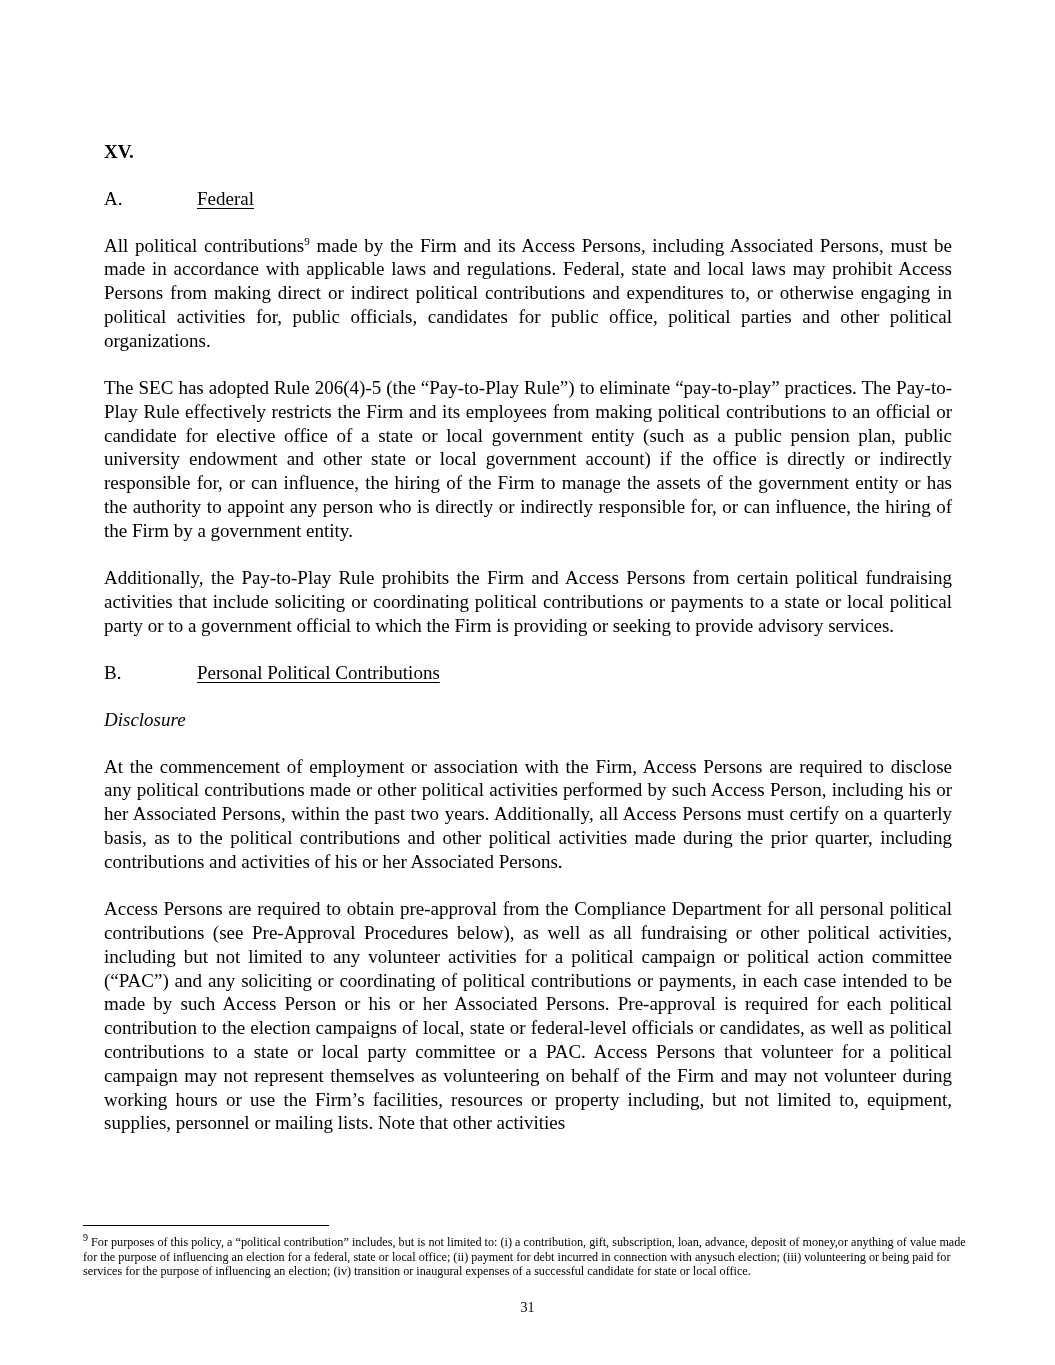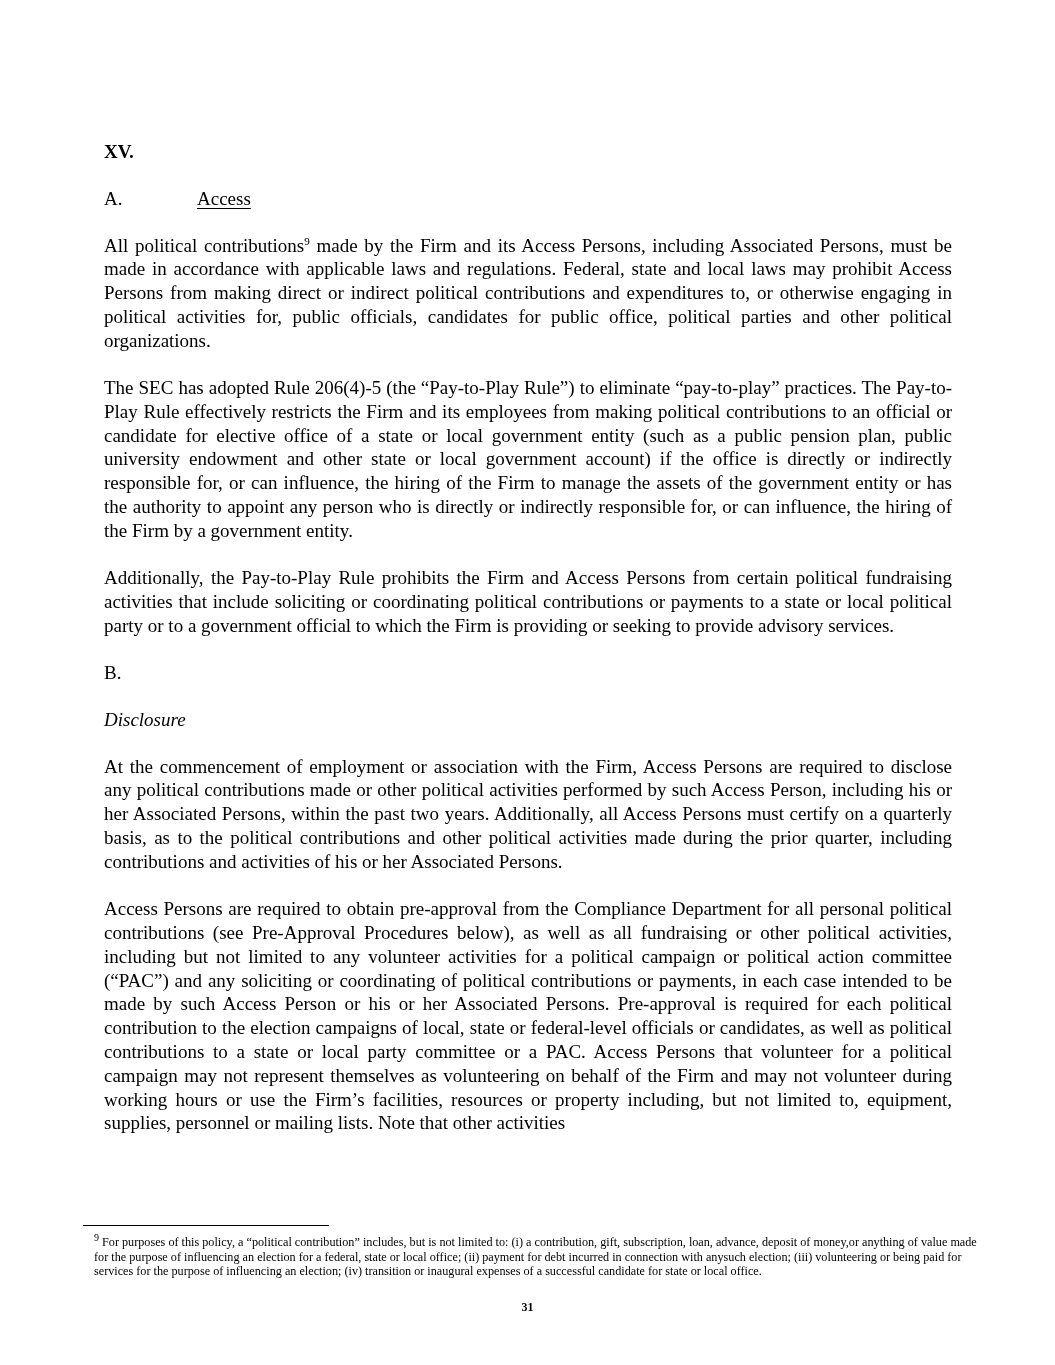--- a/index.html
+++ b/index.html
@@ -69,60 +69,59 @@
       height: 0;
       border-top: 1px solid #000;
     }
     .footnote {
       position: absolute;
       left: 83px;
       top: 1219px;
       width: 892px;
       font-size: 12.2px;
       line-height: 14.6px;
-      margin-left: 11px;
     }
     .footnote sup {
       font-size: 10px;
       line-height: 0;
       vertical-align: super;
     }
     .page-number {
       position: absolute;
       left: 0;
       width: 1055px;
       top: 1284px;
       text-align: center;
-      font-size: 12px;
-      font-weight: bold;
+      font-size: 14px;
     }
   </style>
 </head>
 <body>
 
 <div class="page">
   <div class="content">
 
     <div class="heading">
       <span class="num">XV.</span>
     </div>
 
     <div class="subheading">
       <span class="num">A.</span>
-      <span class="u">Access</span>
+      <span class="u">Federal</span>
     </div>
 
     <p class="body"><span>All political contributions</span><sup class="fn">9</sup><span> made by the Firm and its Access Persons, including Associated Persons, must be made in accordance with applicable laws and regulations. Federal, state and local laws may prohibit Access Persons from making direct or indirect political contributions and expenditures to, or otherwise engaging in political activities for, public officials, candidates for public office, political parties and other political organizations.</span></p>
 
     <p class="body">The SEC has adopted Rule 206(4)-5 (the “Pay-to-Play Rule”)  to eliminate “pay-to-play” practices. The Pay-to-Play Rule effectively restricts the Firm and its employees from making political contributions to an official or candidate for elective office of a state or local government entity (such as a public pension plan, public university endowment and other state or local government account) if the office is directly or indirectly responsible for, or can influence, the hiring of the Firm to manage the assets of the government entity or has the authority to appoint any person who is directly or indirectly responsible for, or can influence, the hiring of the Firm by a government entity.</p>
 
     <p class="body">Additionally, the Pay-to-Play Rule prohibits the Firm and Access Persons from certain political fundraising activities that include soliciting or coordinating political contributions or payments to a state or local political party or to a government official to which the Firm is providing or seeking to provide advisory services.</p>
 
     <div class="subheading">
       <span class="num">B.</span>
+      <span class="u">Personal Political Contributions</span>
     </div>
 
     <div class="italic-head">Disclosure</div>
 
     <p class="body">At the commencement of employment or association with the Firm, Access Persons are required to disclose any political contributions made or other political activities performed by such  Access Person, including his or her Associated Persons, within the past two years. Additionally, all Access Persons must certify on a quarterly basis, as to the political contributions and other political activities made during the prior quarter, including contributions and activities of his or her Associated Persons.</p>
 
 
     <p class="body">Access Persons are required to obtain pre-approval from the Compliance Department for all personal political contributions (see Pre-Approval Procedures below), as well as all fundraising or other political activities, including but not limited to any volunteer activities for a political campaign or political action committee (“PAC”) and any soliciting or coordinating of political contributions or payments, in each case intended to be made by such Access Person or his or her Associated Persons. Pre-approval is required for each political contribution to the election campaigns of local, state or federal-level officials or candidates, as well as political contributions to a state or local party committee or a PAC. Access Persons that volunteer for a political campaign may not represent themselves as volunteering on behalf of the Firm and may not volunteer during working hours or use the Firm’s facilities, resources or property including, but not limited to, equipment, supplies, personnel or mailing lists. Note that other activities</p>
   </div>
 

